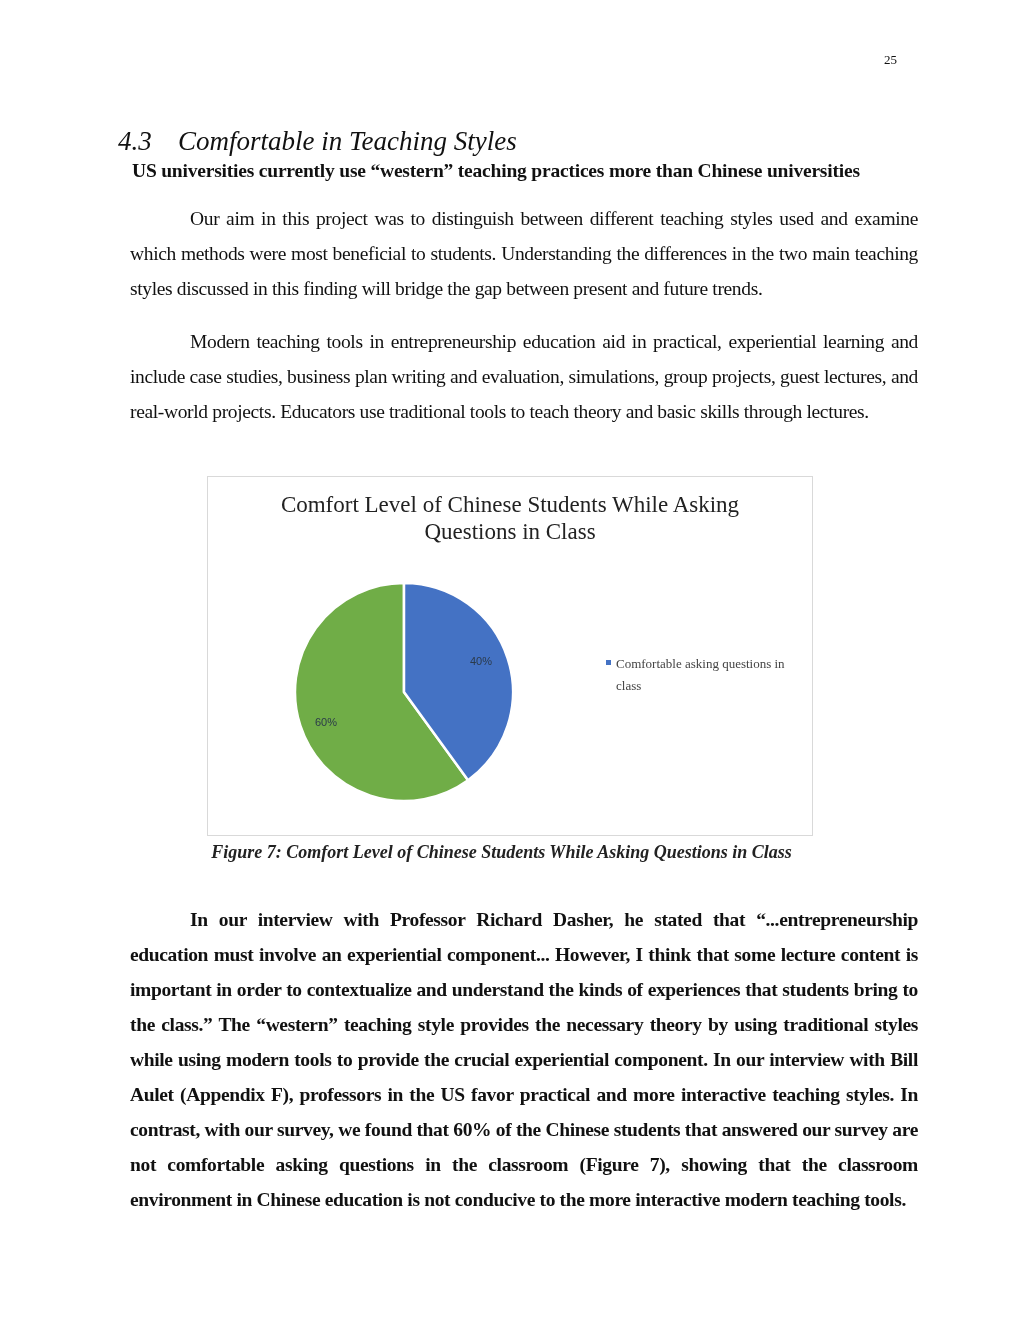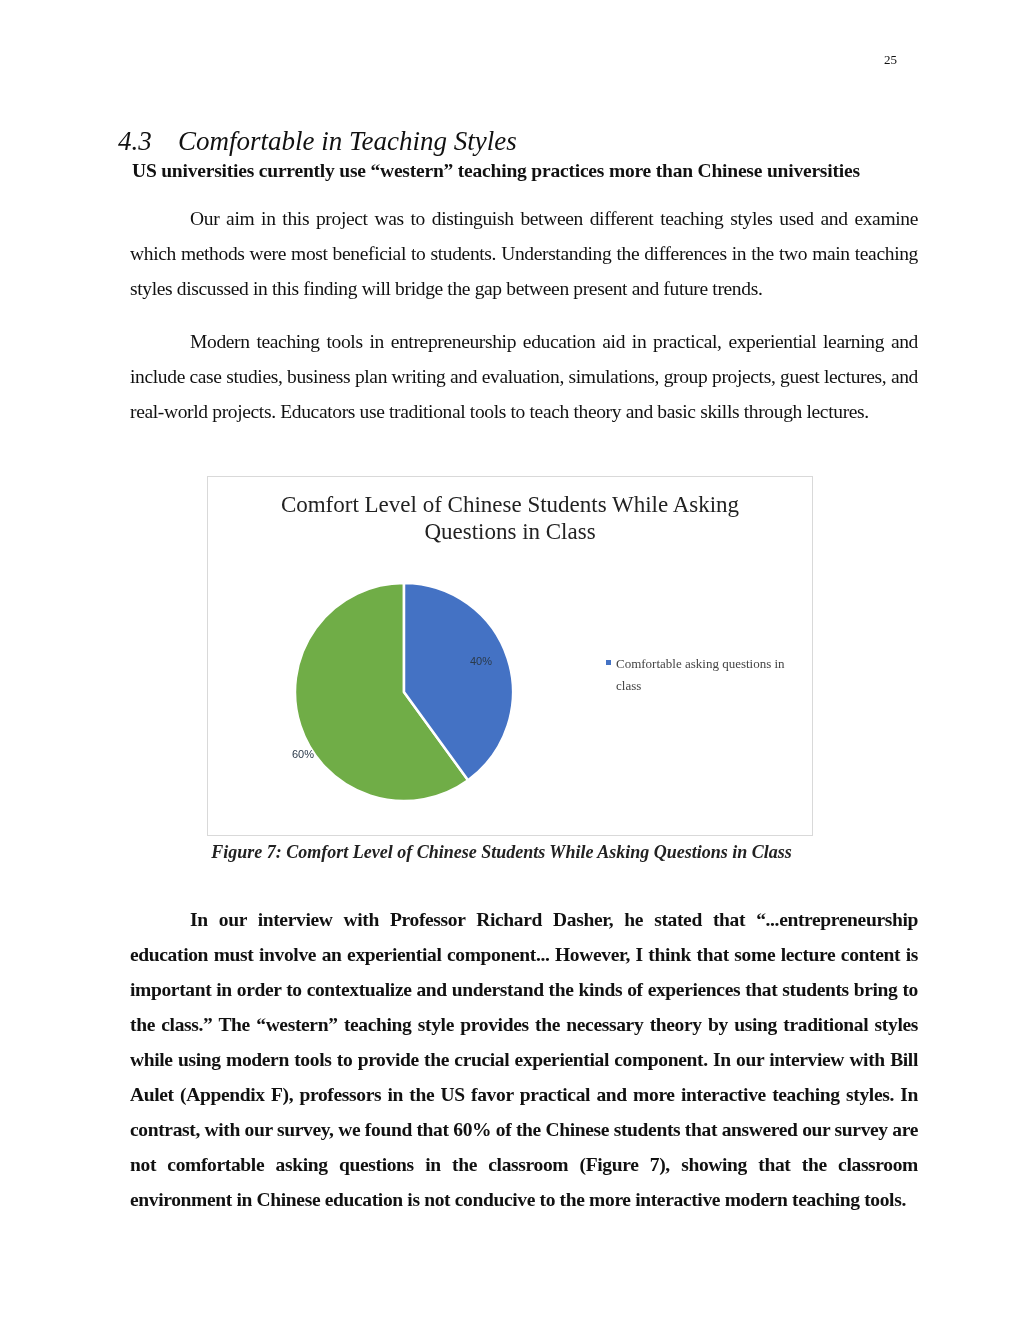--- a/index.html
+++ b/index.html
@@ -46,21 +46,21 @@
   <div class="chart-title">
     <div>Comfort Level of Chinese Students While Asking</div>
     <div>Questions in Class</div>
   </div>
   <svg class="pie" width="222" height="222" viewBox="0 0 222 222">
 
     <path id="slice-green" d="M111,111 L175.07,199.18 A109,109 0 1,1 111,2 Z" fill="#70ad47" stroke="#ffffff" stroke-width="2.5"></path>
     <path id="slice-blue" d="M111,111 L111,2 A109,109 0 0,1 175.07,199.18 Z" fill="#4472c4" stroke="#ffffff" stroke-width="2.5"></path>
   </svg>
   <div class="pie-label" style="left:262px; top:178px;">40%</div>
-  <div class="pie-label" style="left:84px; top:239px;margin-top:32px;">60%</div>
+  <div class="pie-label" style="left:107px; top:239px;">60%</div>
   <div class="legend">
     <div class="legend-item">
       <span class="legend-swatch" style="background:#4472c4"></span>
       <span>Comfortable asking questions in class</span>
     </div>
   </div>
 </div>
 
 <div class="caption">Figure 7: Comfort Level of Chinese Students While Asking Questions in Class</div>
 

